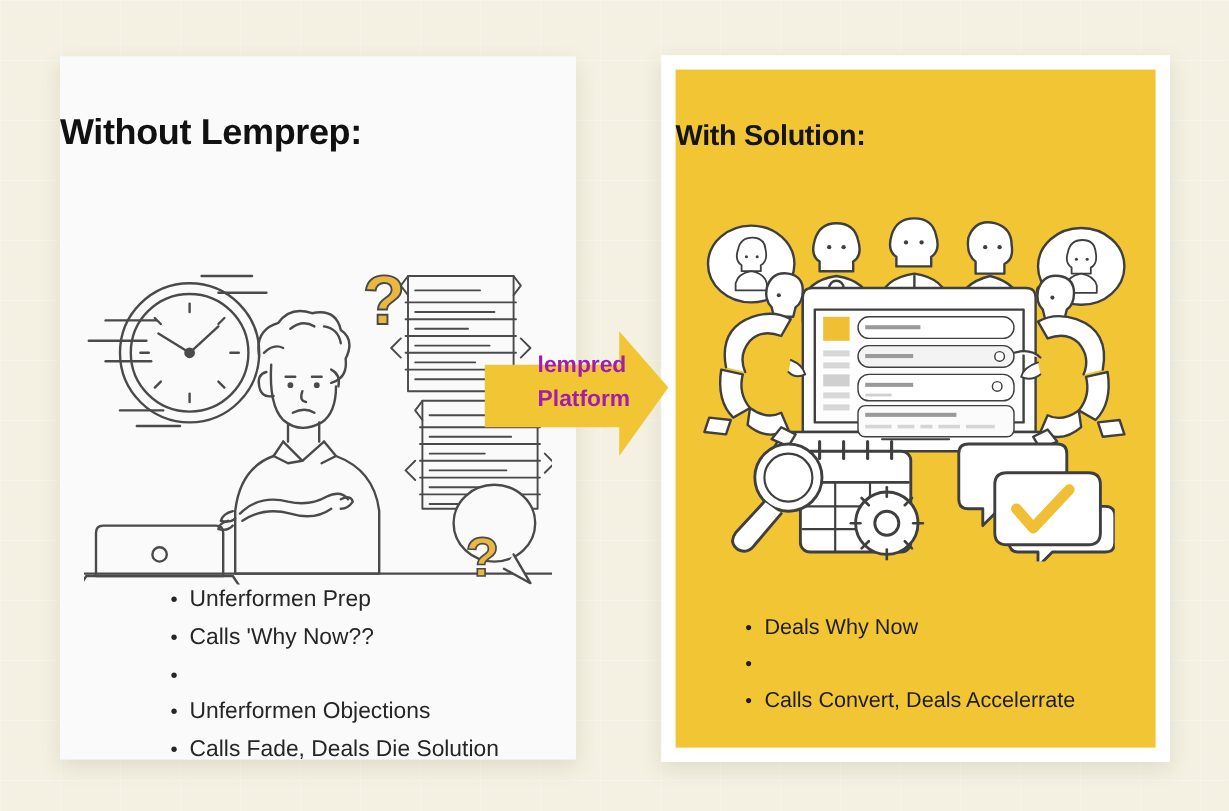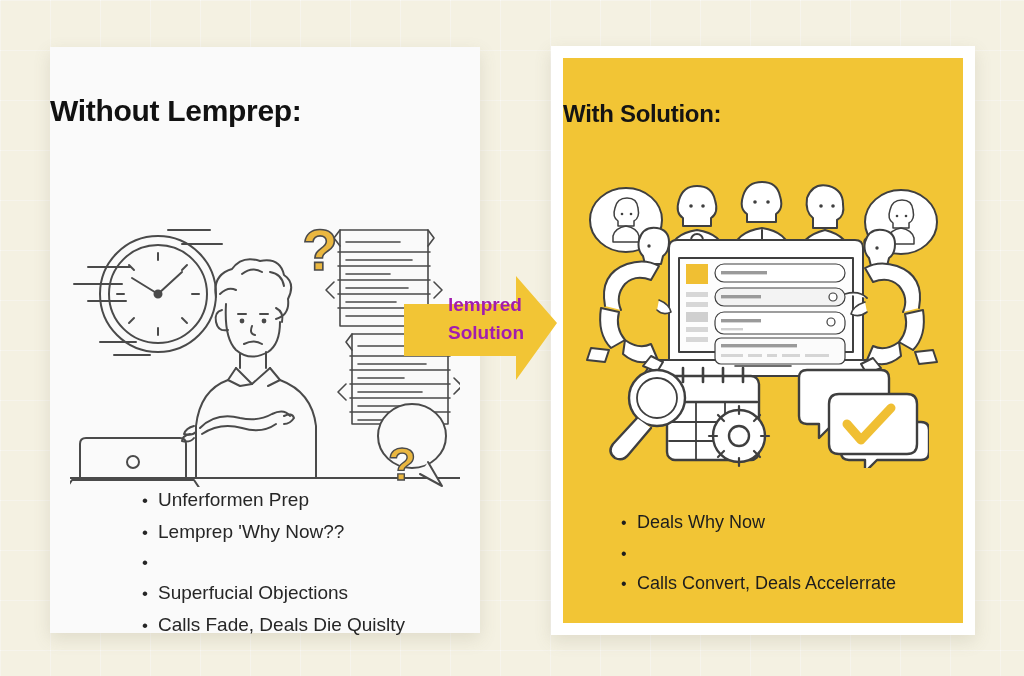--- a/index.html
+++ b/index.html
@@ -182,32 +182,32 @@
     <text x="250" y="48" font-family="'Liberation Sans',sans-serif" font-size="58" font-weight="bold" fill="#eab740" stroke="#4a4a4a" stroke-width="1.6" text-anchor="middle">?</text>
   </svg>
 
   <div id="left-bullets">
     <div class="row">
       <span class="dot">•</span>
       <span>Unferformen Prep</span>
     </div>
     <div class="row">
       <span class="dot">•</span>
-      <span>Lemprep 'Why Now??</span>
-    </div>
-    <div class="row">
-      <span class="dot">•</span>
-    </div>
-    <div class="row">
-      <span class="dot">•</span>
-      <span>Superfucial Objections</span>
-    </div>
-    <div class="row">
-      <span class="dot">•</span>
-      <span>Calls Fade, Deals Die Quislty</span>
+      <span>Calls 'Why Now??</span>
+    </div>
+    <div class="row">
+      <span class="dot">•</span>
+    </div>
+    <div class="row">
+      <span class="dot">•</span>
+      <span>Unferformen Objections</span>
+    </div>
+    <div class="row">
+      <span class="dot">•</span>
+      <span>Calls Fade, Deals Die Solution</span>
     </div>
   </div>
 </div>
 
 <div class="card" id="right-card">
   <div id="right-panel">
 
     <div id="right-title">
       <div>With Solution:</div>
     </div>
@@ -358,15 +358,15 @@
     </div>
   </div>
 </div>
 
 <div id="arrow-wrap">
   <svg width="166" height="120" viewBox="0 0 166 120" style="position:absolute;left:0;top:0;">
     <path d="M8 34 L120 34 L120 6 L161 53 L120 110 L120 86 L8 86 Z" fill="#f2c535"></path>
   </svg>
   <div id="arrow-label">
     <div>lempred</div>
-    <div>Solution</div>
+    <div>Platform</div>
   </div>
 </div>
 
 </body></html>

